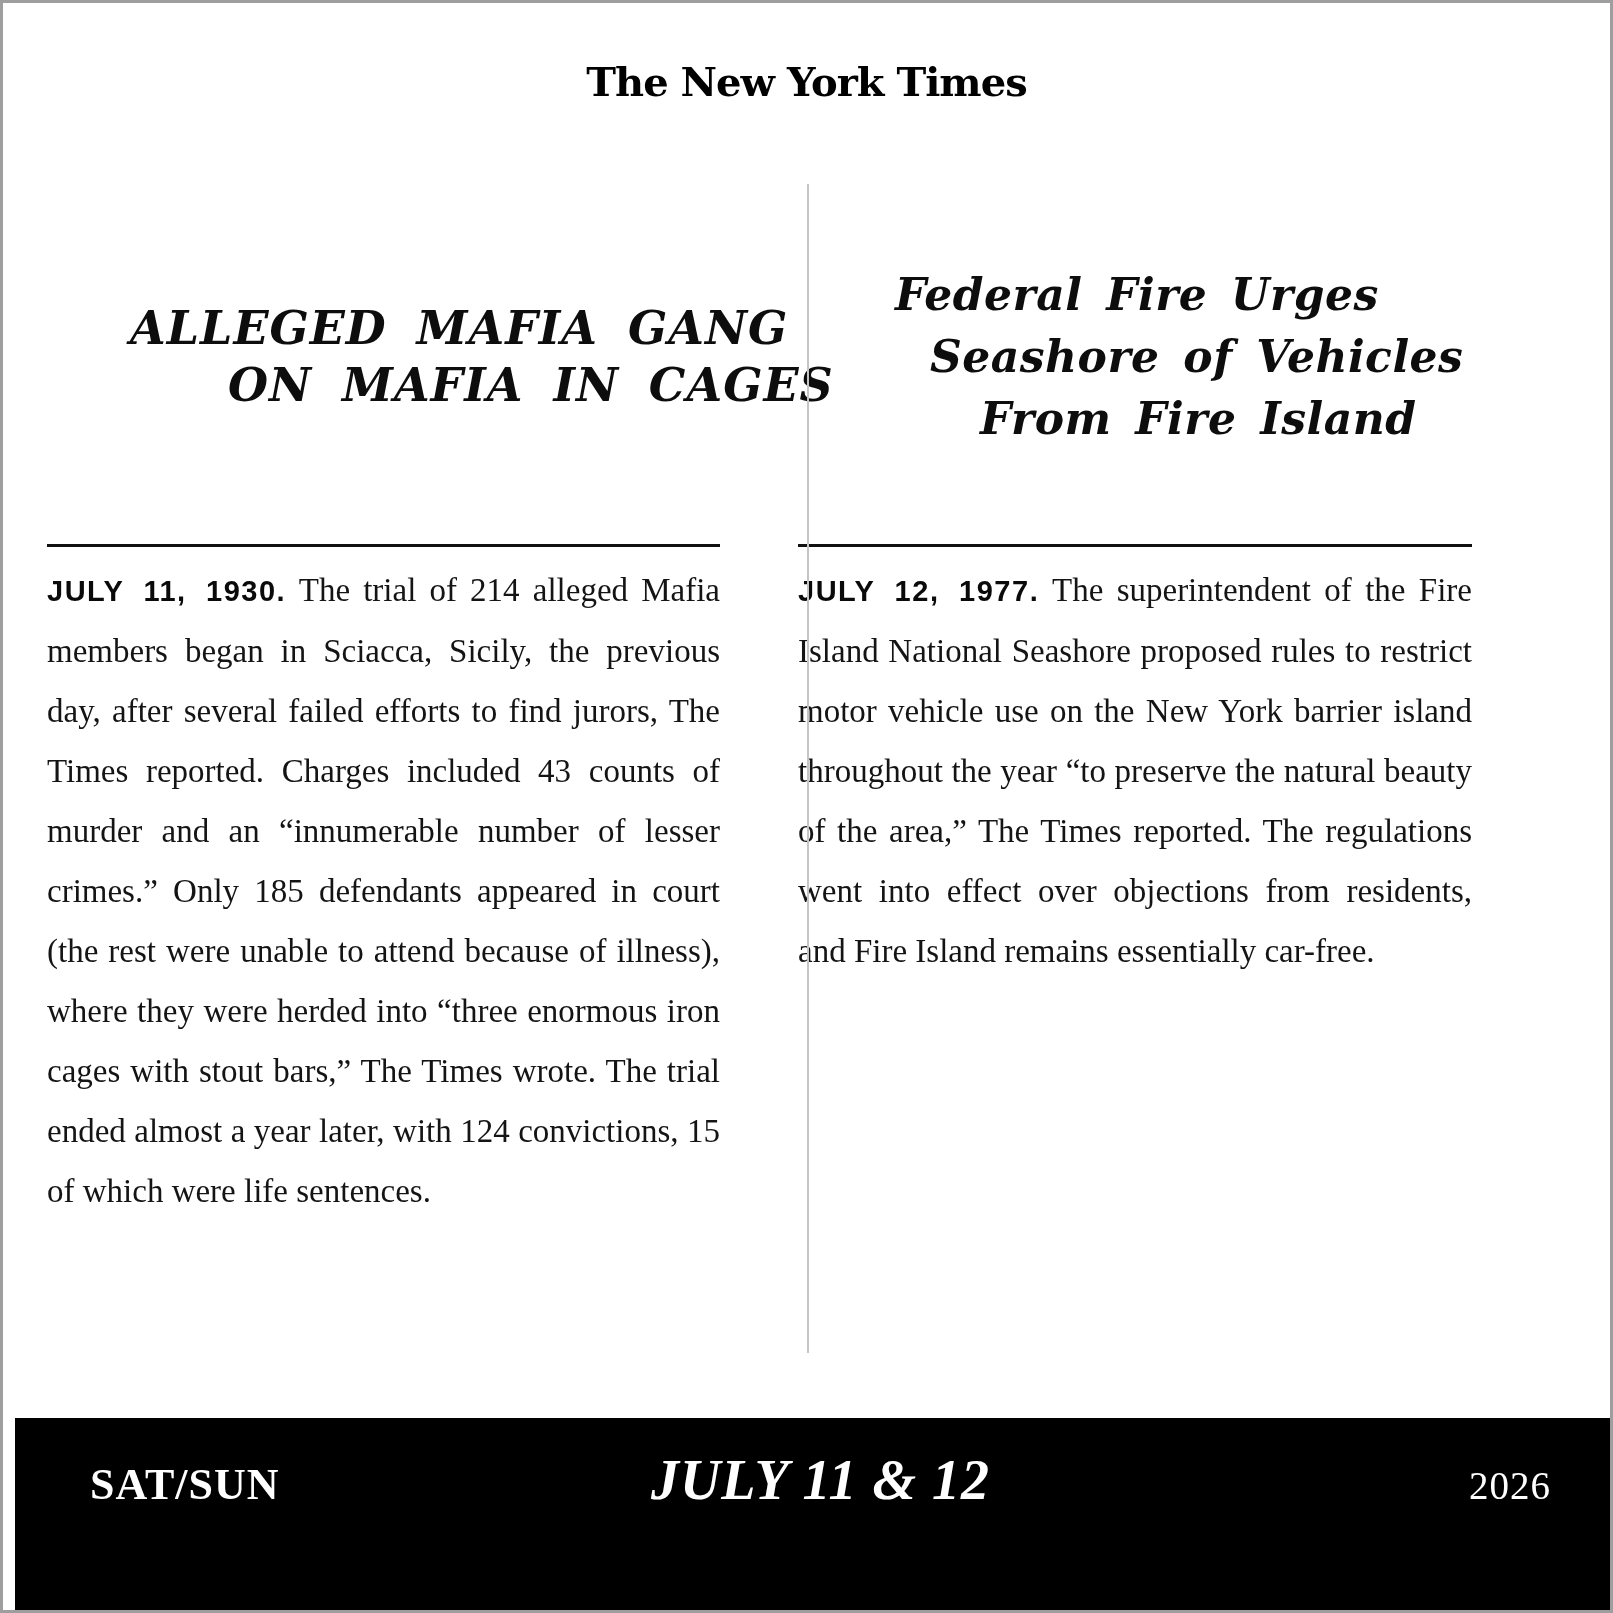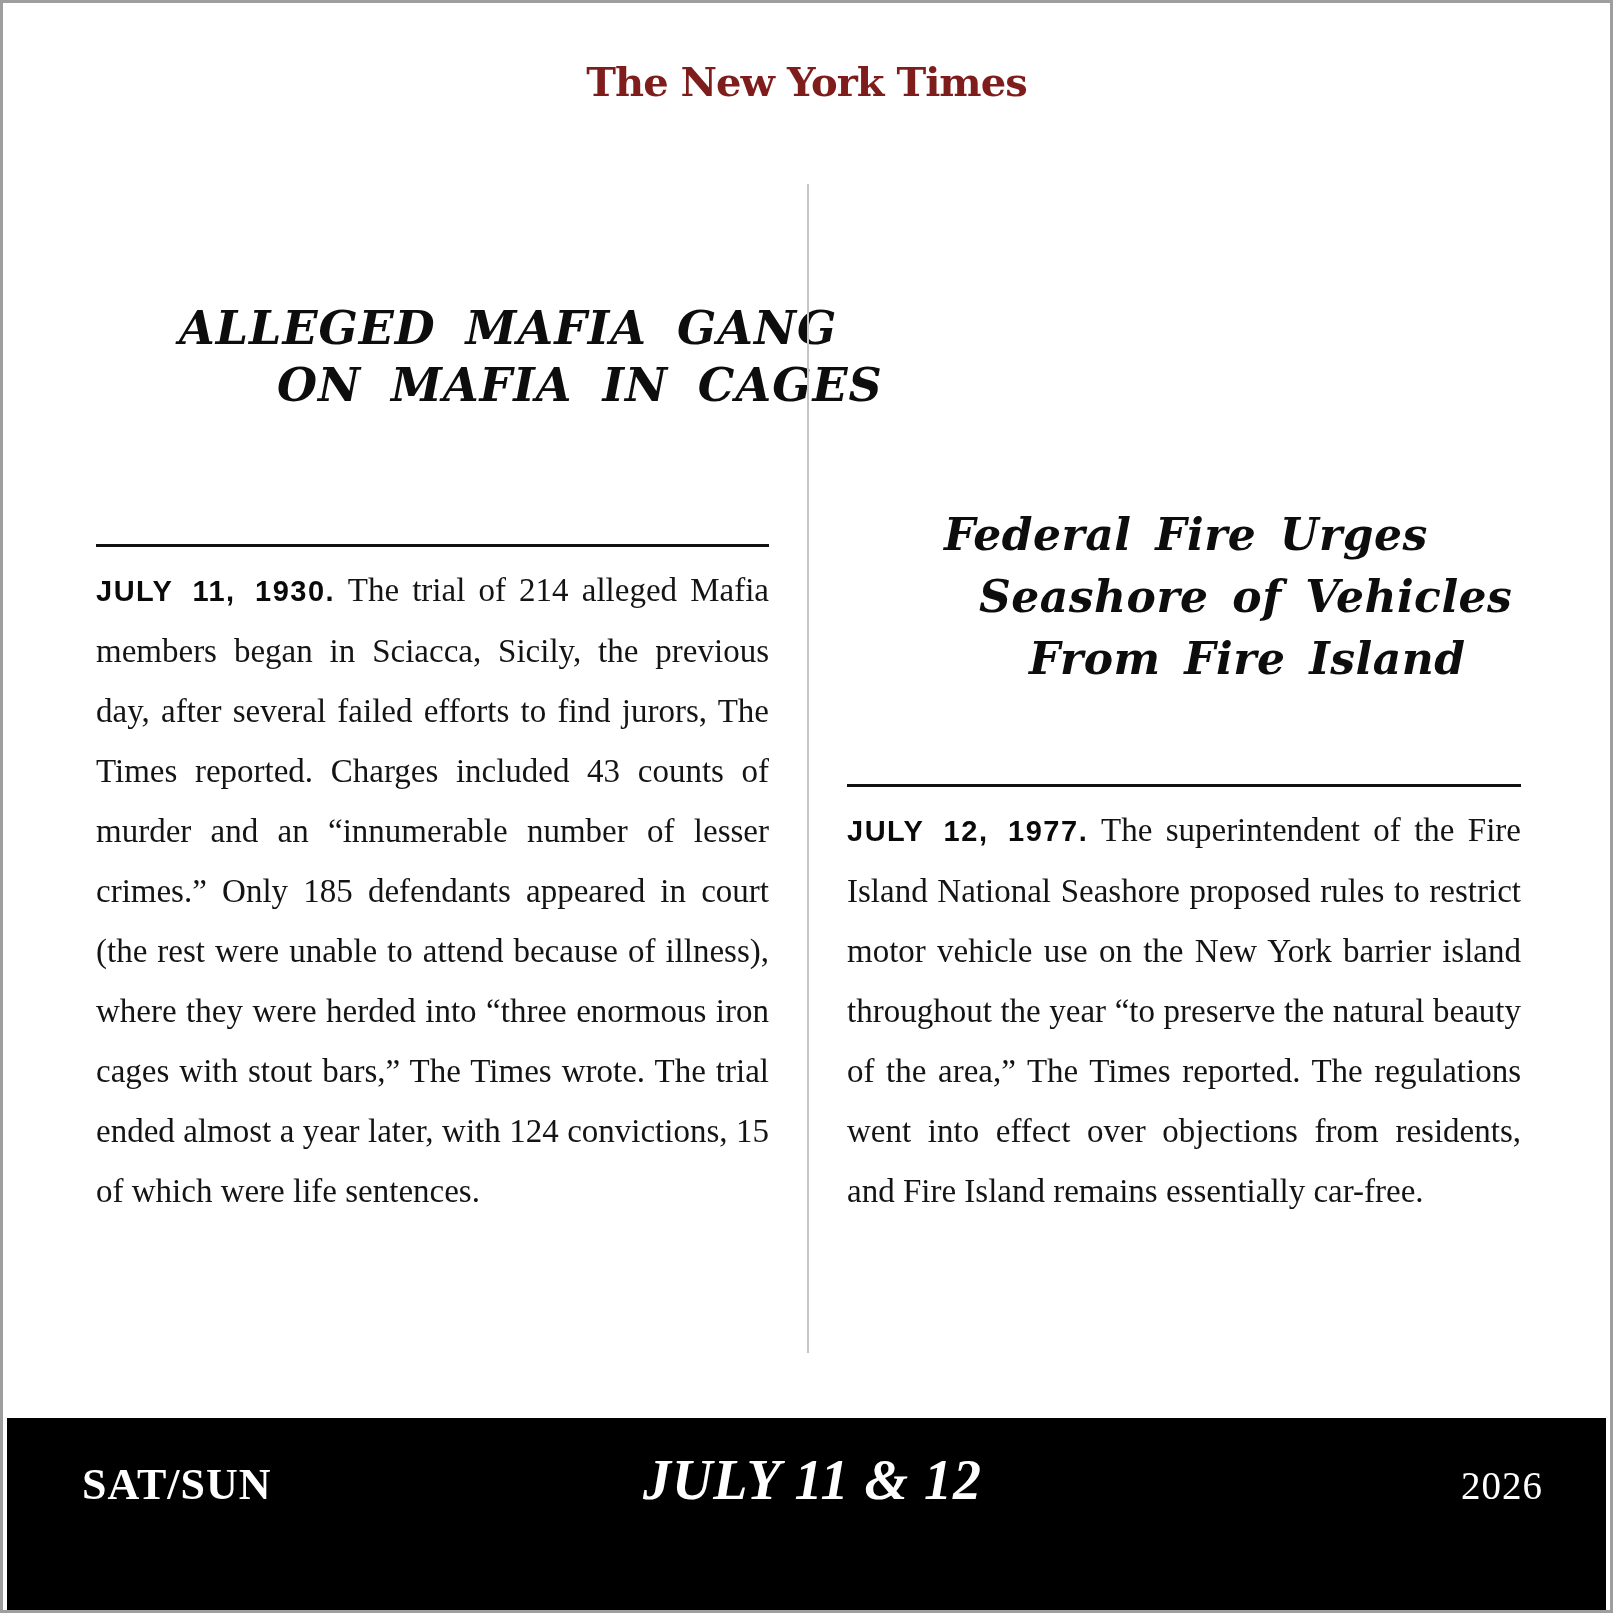--- a/index.html
+++ b/index.html
@@ -17,29 +17,28 @@
 
   
   .masthead {
     padding-top: 56px;
     text-align: center;
     font-family: "DejaVu Serif", serif;
     font-weight: bold;
     font-size: 40px;
     line-height: 46px;
     letter-spacing: -1px;
-    color: #7f1d1d;
+    color: #000000;
   }
 
   
   .columns {
     display: flex;
     margin-top: 64px;
-    padding-left: 93px;
-    align-items: flex-end;
+    padding-left: 44px;
   }
   .article { width: 673px; }
   .article.right { margin-left: 78px; width: 674px; }
 
   .headline-area {
     height: 375px;
     display: flex;
     flex-direction: column;
     justify-content: center;
   }
@@ -98,21 +97,21 @@
     left: 804px;
     top: 181px;
     width: 2px;
     height: 1169px;
     background: #c5c5c5;
   }
 
   
   .date-bar {
     position: absolute;
-    left: 4px;
+    left: 12px;
     bottom: 0;
     width: calc(100% - 8px);
     height: 192px;
     background: #000000;
     box-sizing: border-box;
     display: grid;
     grid-template-columns: 1fr auto 1fr;
     align-items: baseline;
     padding: 30px 63px 0 75px;
     color: #ffffff;

